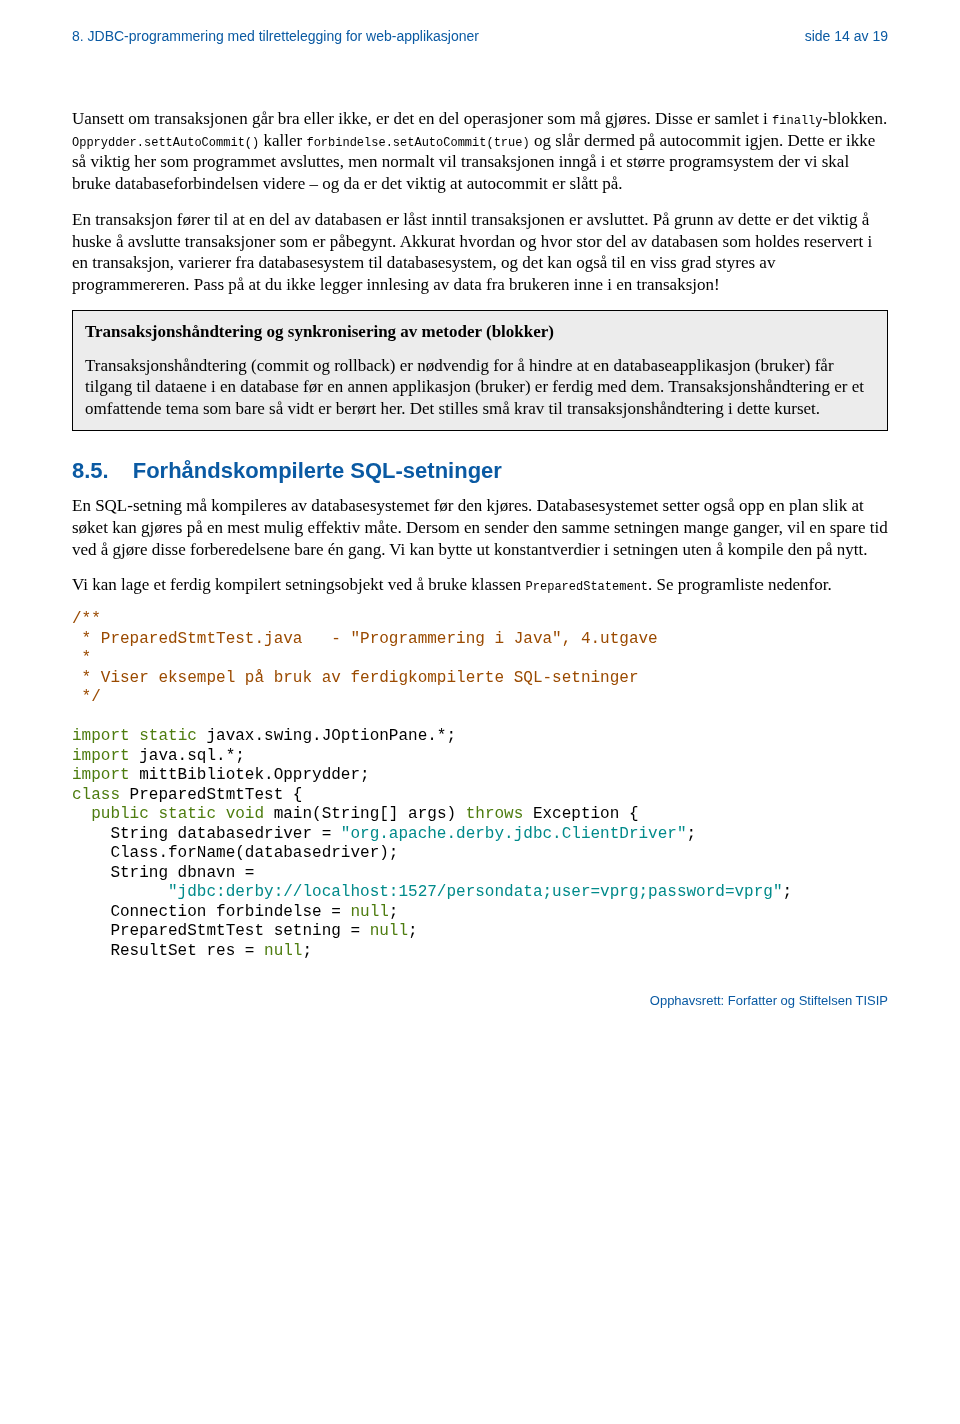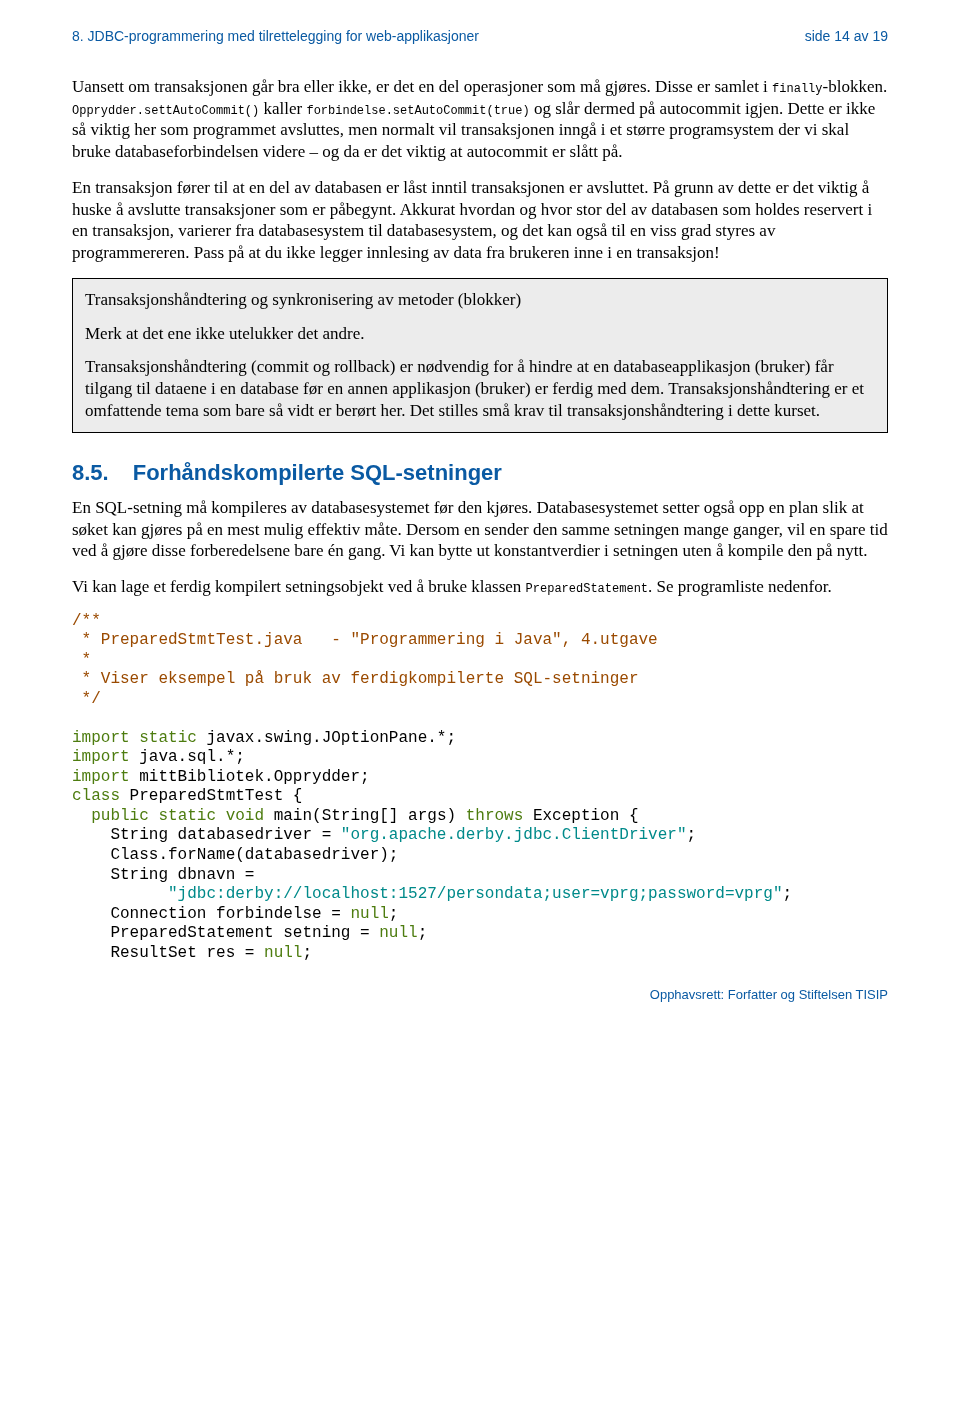--- a/index.html
+++ b/index.html
@@ -12,41 +12,41 @@
     padding: 28px 72px 28px 72px;
     font-size: 17px;
     line-height: 1.28;
   }
   .header-row {
     display: flex;
     justify-content: space-between;
     color: #0a5aa3;
     font-family: Arial, Helvetica, sans-serif;
     font-size: 14px;
-    margin-bottom: 30px;
+    margin-bottom: 62px;
   }
   .body-text p {
     margin-bottom: 14px;
   }
   .mono {
     font-family: "Courier New", Courier, monospace;
     font-size: 12px;
   }
   .callout {
     border: 1px solid #000;
     background: #ececec;
     padding: 10px 12px 10px 12px;
     margin-top: 4px;
     margin-bottom: 26px;
   }
   .callout p, .callout .callout-title {
     margin-bottom: 12px;
   }
   .callout p:last-child { margin-bottom: 0; }
-  .callout-title { font-weight: normal; }
+  .callout-title { font-weight: bold; }
   .section-heading {
     color: #0a5aa3;
     font-family: Arial, Helvetica, sans-serif;
     font-weight: bold;
     font-size: 22px;
     margin-bottom: 10px;
     margin-top: 8px;
   }
   .section-number { margin-right: 24px; }
   .code-block {
@@ -57,41 +57,40 @@
     margin-top: 10px;
   }
   .kw { color: #4d7c0f; } 
   .cm { color: #9a4a00; } 
   .str { color: #008a8a; } 
   .footer {
     color: #0a5aa3;
     font-family: Arial, Helvetica, sans-serif;
     font-size: 13px;
     text-align: right;
-    margin-top: 24px;
+    margin-top: 32px;
   }
 </style>
 </head>
 <body>
 
 <div class="header-row">
   <span>8. JDBC-programmering med tilrettelegging for web-applikasjoner</span>
   <span>side 14 av 19</span>
 </div>
 
 <div class="body-text">
   <p>
     <span>Uansett om transaksjonen går bra eller ikke, er det en del operasjoner som må gjøres. Disse er samlet i </span><span class="mono">finally</span><span>-blokken. </span><span class="mono">Opprydder.settAutoCommit()</span><span> kaller </span><span class="mono">forbindelse.setAutoCommit(true)</span><span> og slår dermed på autocommit igjen. Dette er ikke så viktig her som programmet avsluttes, men normalt vil transaksjonen inngå i et større programsystem der vi skal bruke databaseforbindelsen videre – og da er det viktig at autocommit er slått på.</span>
   </p>
   <p>En transaksjon fører til at en del av databasen er låst inntil transaksjonen er avsluttet. På grunn av dette er det viktig å huske å avslutte transaksjoner som er påbegynt. Akkurat hvordan og hvor stor del av databasen som holdes reservert i en transaksjon, varierer fra databasesystem til databasesystem, og det kan også til en viss grad styres av programmereren. Pass på at du ikke legger innlesing av data fra brukeren inne i en transaksjon!</p>
 </div>
 
 <div class="callout">
   <div class="callout-title">Transaksjonshåndtering og synkronisering av metoder (blokker)</div>
-  <p>Merk at det ene ikke utelukker det andre.</p>
   <p>Transaksjonshåndtering (commit og rollback) er nødvendig for å hindre at en databaseapplikasjon (bruker) får tilgang til dataene i en database før en annen applikasjon (bruker) er ferdig med dem. Transaksjonshåndtering er et omfattende tema som bare så vidt er berørt her. Det stilles små krav til transaksjonshåndtering i dette kurset.</p>
 </div>
 
 <div class="section-heading">
   <span class="section-number">8.5.</span><span>Forhåndskompilerte SQL-setninger</span>
 </div>
 
 <div class="body-text">
   <p>En SQL-setning må kompileres av databasesystemet før den kjøres. Databasesystemet setter også opp en plan slik at søket kan gjøres på en mest mulig effektiv måte. Dersom en sender den samme setningen mange ganger, vil en spare tid ved å gjøre disse forberedelsene bare én gang. Vi kan bytte ut konstantverdier i setningen uten å kompile den på nytt.</p>
   <p>
@@ -108,16 +107,16 @@
 <span class="kw">import</span><span> </span><span class="kw">static</span><span> javax.swing.JOptionPane.*;</span>
 <span class="kw">import</span><span> java.sql.*;</span>
 <span class="kw">import</span><span> mittBibliotek.Opprydder;</span>
 <span class="kw">class</span><span> PreparedStmtTest {</span>
 <span>  </span><span class="kw">public</span><span> </span><span class="kw">static</span><span> </span><span class="kw">void</span><span> main(String[] args) </span><span class="kw">throws</span><span> Exception {</span>
 <span>    String databasedriver = </span><span class="str">"org.apache.derby.jdbc.ClientDriver"</span><span>;</span>
 <span>    Class.forName(databasedriver);</span>
 <span>    String dbnavn =</span>
 <span>          </span><span class="str">"jdbc:derby://localhost:1527/persondata;user=vprg;password=vprg"</span><span>;</span>
 <span>    Connection forbindelse = </span><span class="kw">null</span><span>;</span>
-<span>    PreparedStatement setning = </span><span class="kw">null</span><span>;</span>
+<span>    PreparedStmtTest setning = </span><span class="kw">null</span><span>;</span>
 <span>    ResultSet res = </span><span class="kw">null</span><span>;</span></div>
 
 <div class="footer">Opphavsrett:  Forfatter og Stiftelsen TISIP</div>
 
 </body></html>

